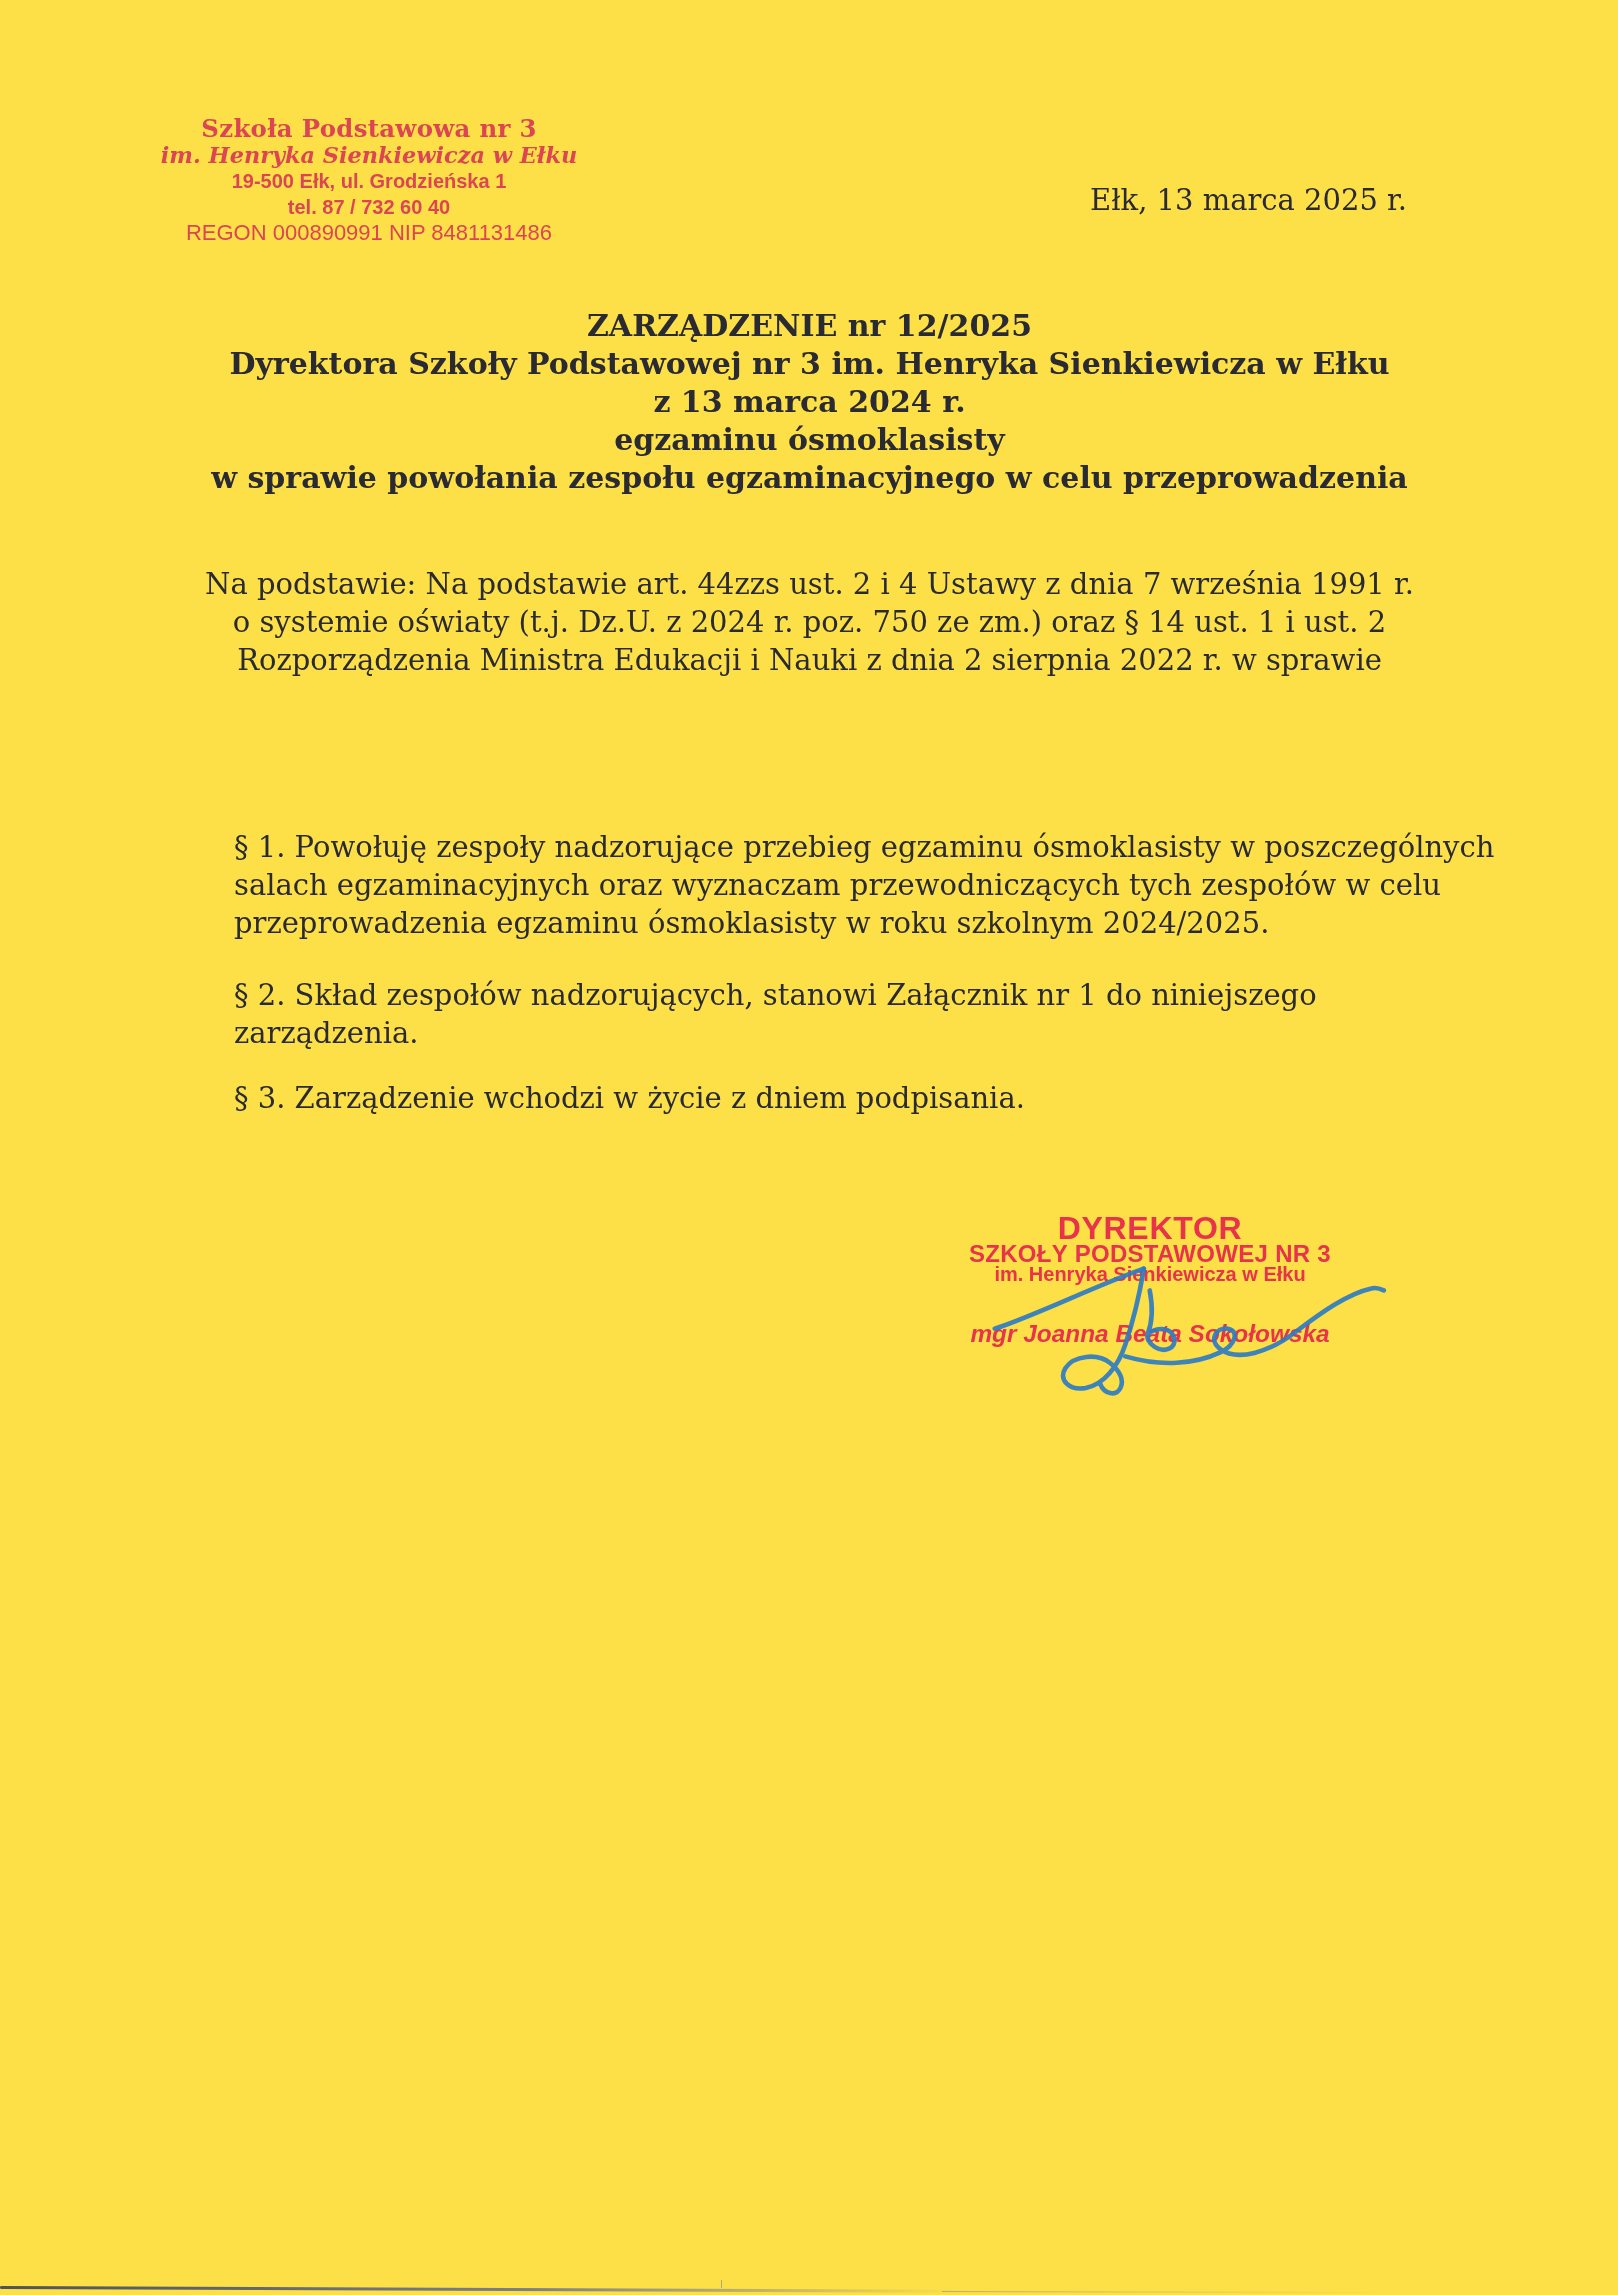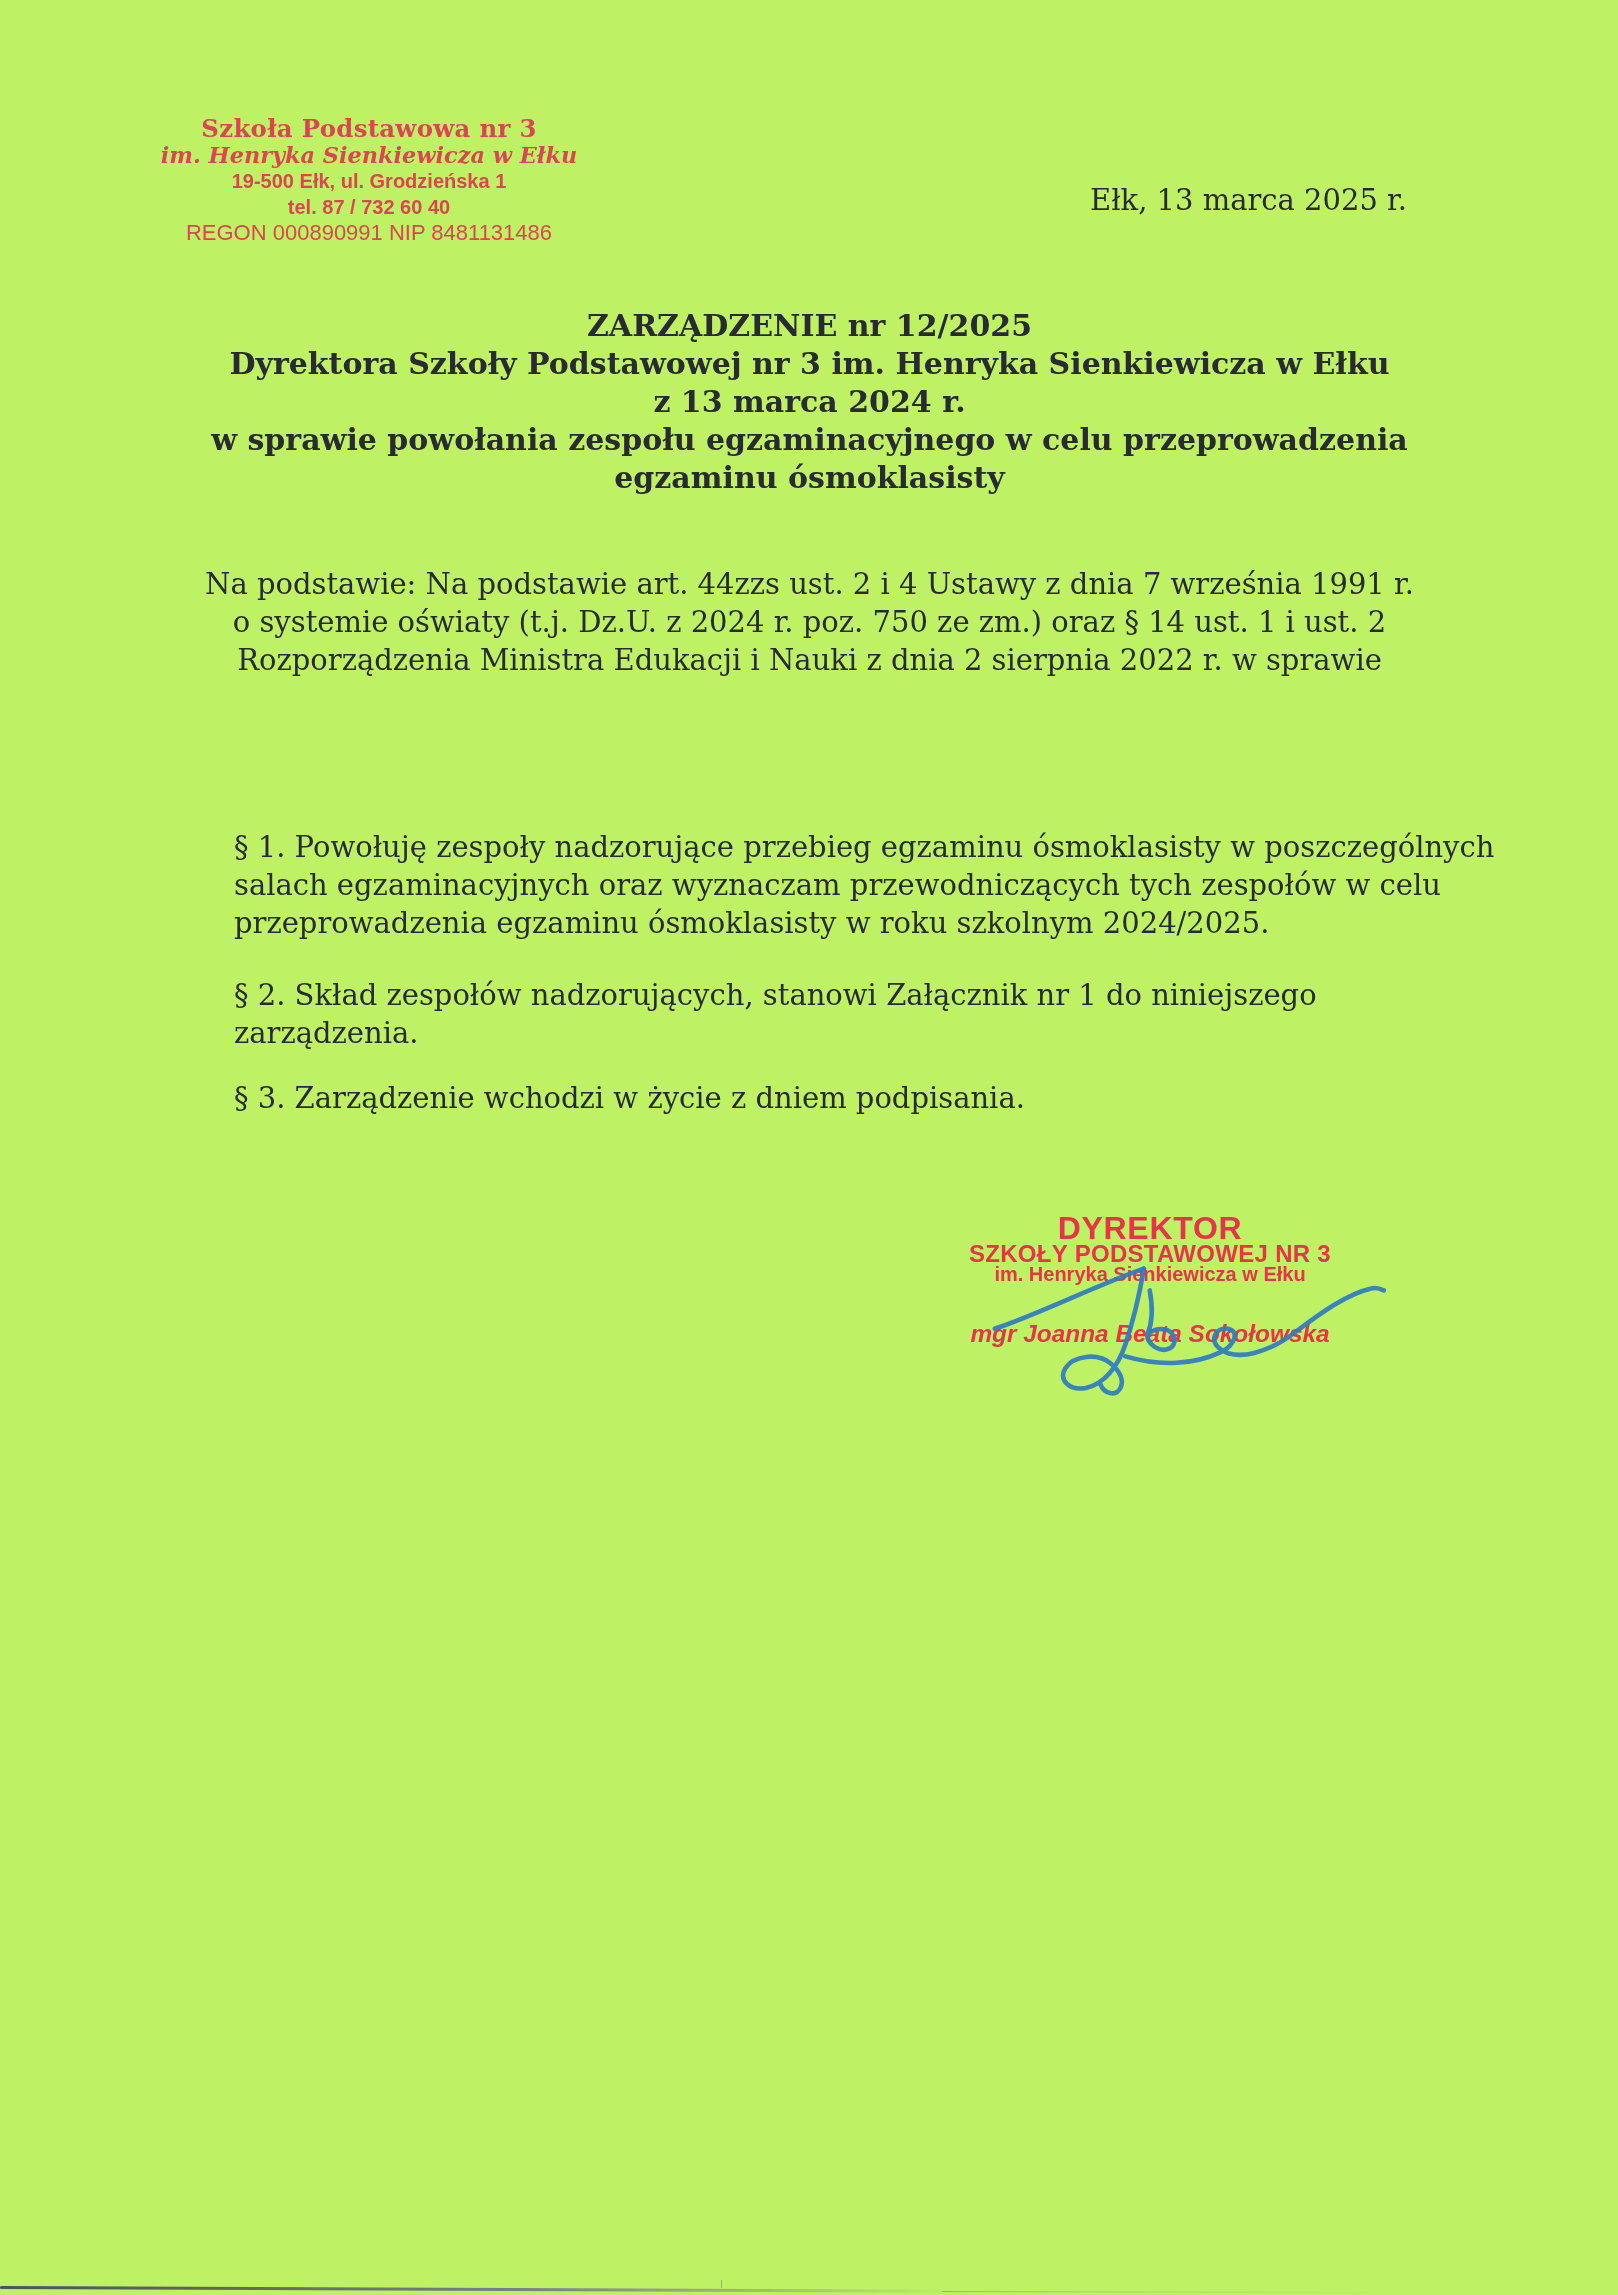--- a/index.html
+++ b/index.html
@@ -4,21 +4,21 @@
 <style>
   * { margin: 0; padding: 0; box-sizing: border-box; }
   html, body { background: #ffffff; }
   body {
     width: 1618px; height: 2295px;
     position: relative;
     font-family: "DejaVu Serif", "Liberation Serif", serif;
     color: #2a2a33;
     overflow: hidden;
   }
-  .page { position: absolute; inset: 0; background: #bef264; }
+  .page { position: absolute; inset: 0; background: #fde047; }
 
   
   .stamp-top {
     position: absolute; left: 145px; top: 116px; width: 448px;
     text-align: center; color: #db4554;
     font-family: "Liberation Sans", sans-serif;
     line-height: 26px;
   }
   .stamp-top .l1 { font-family: "DejaVu Serif", serif; font-weight: bold; font-size: 24.4px; letter-spacing: 0.3px; }
   .stamp-top .l2 { font-family: "DejaVu Serif", serif; font-weight: bold; font-style: italic; font-size: 22.4px; }
@@ -94,22 +94,22 @@
     <div class="l4">tel. 87 / 732 60 40</div>
     <div class="l5">REGON 000890991 NIP 8481131486</div>
   </div>
 
   <div class="dateline">Ełk, 13 marca 2025 r.</div>
 
   <div class="title-block">
     <div>ZARZĄDZENIE nr 12/2025</div>
     <div>Dyrektora Szkoły Podstawowej nr 3 im. Henryka Sienkiewicza w Ełku</div>
     <div>z 13 marca 2024 r.</div>
+    <div>egzaminu ósmoklasisty</div>
     <div>w sprawie powołania zespołu egzaminacyjnego w celu przeprowadzenia</div>
-    <div>egzaminu ósmoklasisty</div>
   </div>
 
   <div class="legal-block">
     <div>Na podstawie: Na podstawie art. 44zzs ust. 2 i 4 Ustawy z dnia 7 września 1991 r.</div>
     <div>o systemie oświaty (t.j. Dz.U. z 2024 r. poz. 750 ze zm.) oraz § 14 ust. 1 i ust. 2</div>
     <div>Rozporządzenia Ministra Edukacji i Nauki z dnia 2 sierpnia 2022 r. w sprawie</div>
   </div>
 
   <div class="section s1">
     <div>§ 1. Powołuję zespoły nadzorujące przebieg egzaminu ósmoklasisty w poszczególnych</div>

